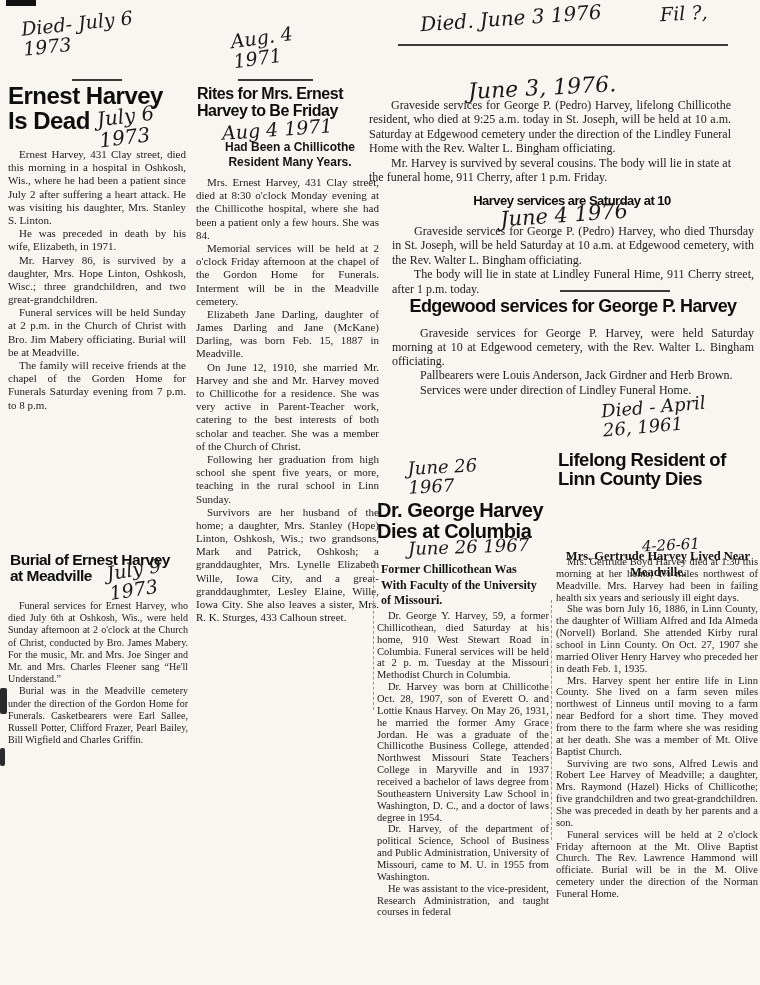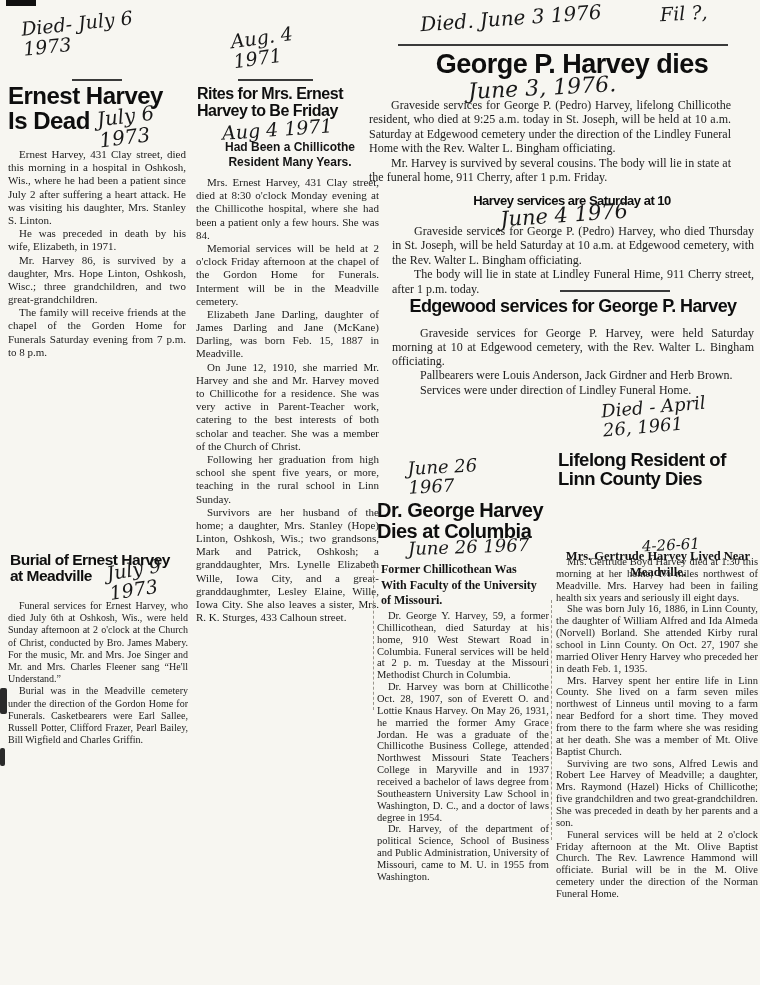--- a/index.html
+++ b/index.html
@@ -37,20 +37,21 @@
   <div class="clip headline" style="left:8px;top:84px;width:182px;font-size:24px;white-space:pre-line;">Ernest Harvey
 Is Dead</div>
 
   <div class="hw" style="left:98px;top:106px;font-size:20px;transform:rotate(-7deg);">July 6
 1973</div>
 
   <div class="clip body-col" style="left:8px;top:148px;width:178px;font-size:11px;line-height:1.2;">
     <p>Ernest Harvey, 431 Clay street, died this morning in a hospital in Oshkosh, Wis., where he had been a patient since July 2 after suffering a heart attack. He was visiting his daughter, Mrs. Stanley S. Linton.</p>
     <p>He was preceded in death by his wife, Elizabeth, in 1971.</p>
     <p>Mr. Harvey 86, is survived by a daughter, Mrs. Hope Linton, Oshkosh, Wisc.; three grandchildren, and two great-grandchildren.</p>
+    <p>Funeral services will be held Sunday at 2 p.m. in the Church of Christ with Bro. Jim Mabery officiating. Burial will be at Meadville.</p>
     <p>The family will receive friends at the chapel of the Gorden Home for Funerals Saturday evening from 7 p.m. to 8 p.m.</p>
   </div>
 
   <div class="clip headline" style="left:10px;top:552px;width:195px;font-size:15.5px;white-space:pre-line;">Burial of Ernest Harvey
 at Meadville</div>
 
   <div class="hw" style="left:108px;top:560px;font-size:19px;transform:rotate(-9deg);">July 9
 1973</div>
 
   <div class="clip body-col" style="left:8px;top:600px;width:180px;font-size:10px;line-height:1.22;">
@@ -78,21 +79,20 @@
     <p>Following her graduation from high school she spent five years, or more, teaching in the rural school in Linn Sunday.</p>
     <p>Survivors are her husband of the home; a daughter, Mrs. Stanley (Hope) Linton, Oshkosh, Wis.; two grandsons, Mark and Patrick, Oshkosh; a granddaughter, Mrs. Lynelle Elizabeth Wille, Iowa City, and a great-granddaughmter, Lesley Elaine, Wille, Iowa City. She also leaves a sister, Mrs. R. K. Sturges, 433 Calhoun street.</p>
   </div>
 
   <div class="hw" style="left:420px;top:8px;font-size:20px;transform:rotate(-4deg);">Died. June 3 1976</div>
 
   <div class="hw" style="left:660px;top:4px;font-size:19px;transform:rotate(-3deg);">Fil ?,</div>
 
   <div class="rule" style="left:398px;top:44px;width:330px;height:2px;"></div>
 
-  <div class="clip headline" style="left:392px;top:50px;width:360px;font-size:27px;text-align:center;">George P. Harvey dies</div>
 
   <div class="hw" style="left:468px;top:76px;font-size:22px;transform:rotate(-3deg);">June 3, 1976.</div>
 
   <div class="clip body-col" style="left:369px;top:98px;width:362px;font-size:12px;line-height:1.2;">
     <p style="text-indent:22px;">Graveside services for George P. (Pedro) Harvey, lifelong Chillicothe resident, who died at 9:25 a.m. today in St. Joseph, will be held at 10 a.m. Saturday at Edgewood cemetery under the direction of the Lindley Funeral Home with the Rev. Walter L. Bingham officiating.</p>
     <p style="text-indent:22px;">Mr. Harvey is survived by several cousins. The body will lie in state at the funeral home, 911 Cherry, after 1 p.m. Friday.</p>
   </div>
 
   <div class="clip headline" style="left:392px;top:194px;width:360px;font-size:13px;text-align:center;">Harvey services are Saturday at 10</div>
 
@@ -122,20 +122,21 @@
 Dies at Columbia</div>
 
   <div class="hw" style="left:408px;top:538px;font-size:18px;transform:rotate(-2deg);">June 26 1967</div>
 
   <div class="clip subhead-serif" style="left:381px;top:562px;width:164px;font-size:12px;line-height:1.3;">Former Chillicothean Was With Faculty of the University of Missouri.</div>
 
   <div class="clip body-col" style="left:377px;top:610px;width:172px;font-size:10.5px;line-height:1.13;">
     <p>Dr. George Y. Harvey, 59, a former Chillicothean, died Saturday at his home, 910 West Stewart Road in Columbia. Funeral services will be held at 2 p. m. Tuesday at the Missouri Methodist Church in Columbia.</p>
     <p>Dr. Harvey was born at Chillicothe Oct. 28, 1907, son of Everett O. and Lottie Knaus Harvey. On May 26, 1931, he married the former Amy Grace Jordan. He was a graduate of the Chillicothe Business College, attended Northwest Missouri State Teachers College in Maryville and in 1937 received a bachelor of laws degree from Southeastern University Law School in Washington, D. C., and a doctor of laws degree in 1954.</p>
     <p>Dr. Harvey, of the department of political Science, School of Business and Public Administration, University of Missouri, came to M. U. in 1955 from Washington.</p>
+    <p>He was assistant to the vice-president, Research Administration, and taught courses in federal</p>
   </div>
 
   <div class="vdash" style="left:551px;top:600px;height:240px;"></div>
 
   <div class="hw" style="left:602px;top:398px;font-size:18px;transform:rotate(-5deg);">Died - April
 26, 1961</div>
 
   <div class="clip headline" style="left:558px;top:450px;width:200px;font-size:18.5px;white-space:pre-line;">Lifelong Resident of
 Linn County Dies</div>
 

